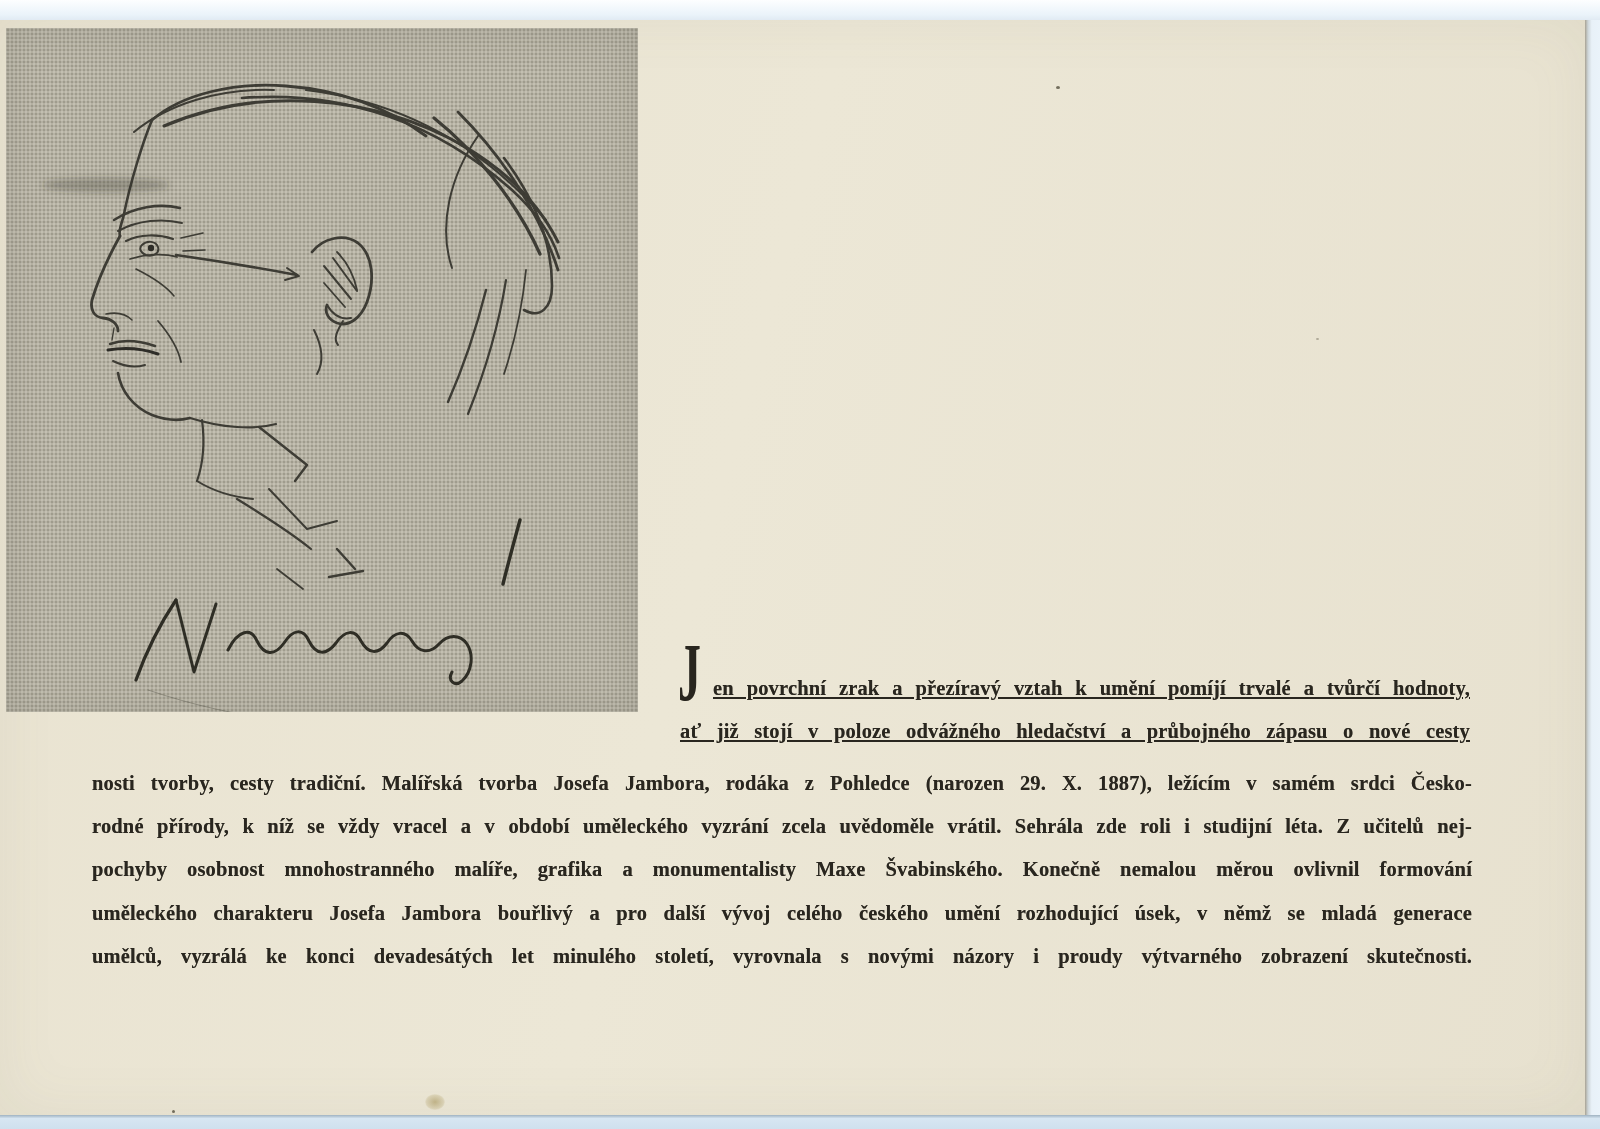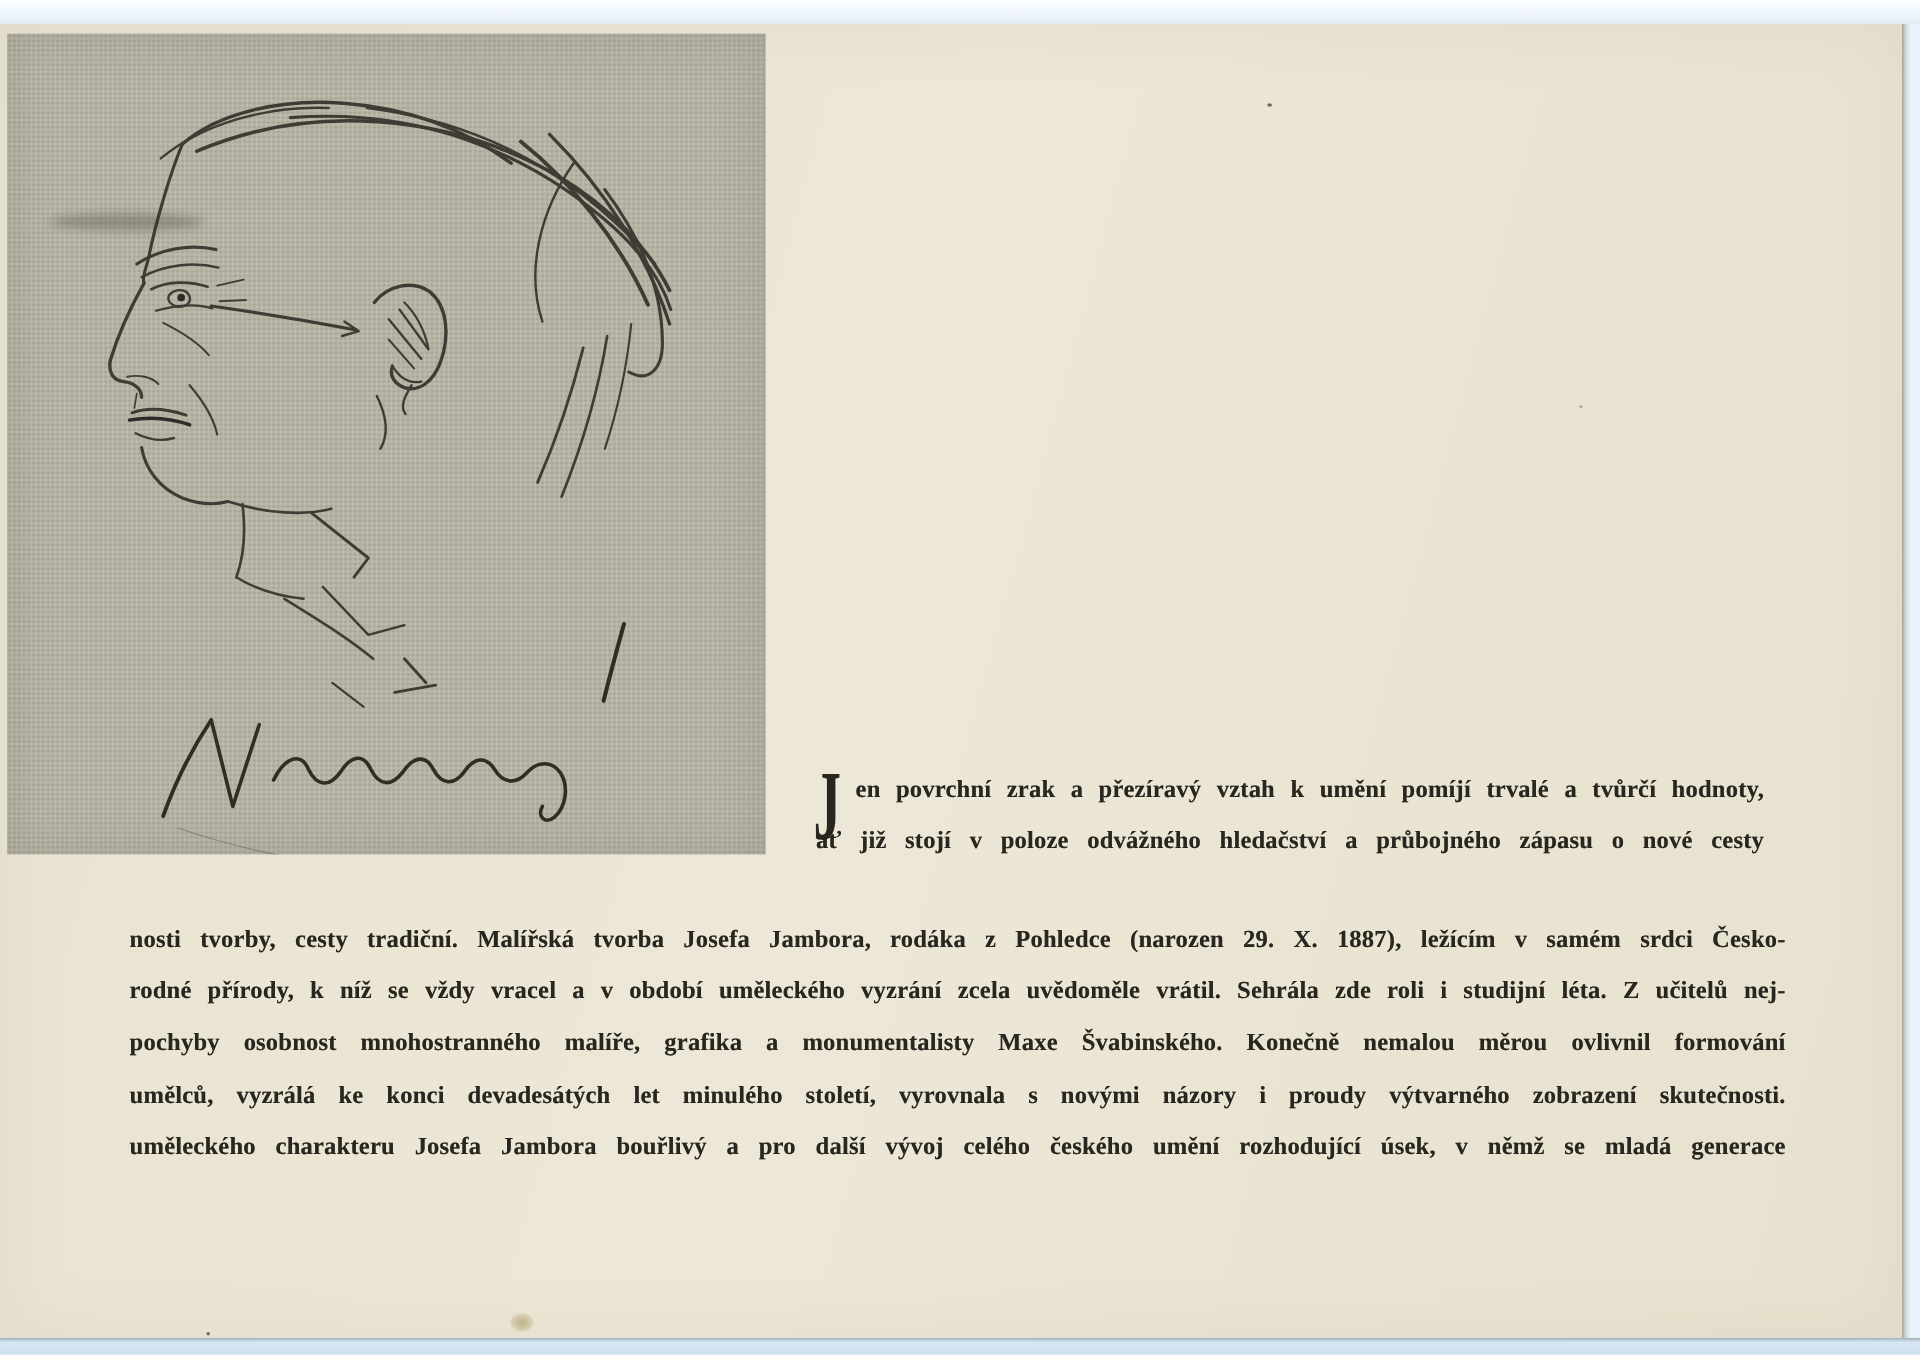--- a/index.html
+++ b/index.html
@@ -42,23 +42,23 @@
     transform:scale(0.52,0.94);transform-origin:left top;
   }
   .bodytext{position:absolute;color:#29261f;font-weight:700;}
   .bodytext .line{
     text-align:justify;text-align-last:justify;
     height:43.2px;line-height:43.2px;
     letter-spacing:0.15px;
     text-shadow:0 0 0.5px rgba(40,36,28,0.55);
     white-space:normal;overflow:visible;
   }
-  .col-block{left:680px;top:637px;width:790px;font-size:20.5px;}
+  .col-block{left:680px;top:667px;width:790px;font-size:20.5px;text-decoration:underline;}
   .col-block .line:first-child{text-indent:33px;}
-  .full-block{left:108px;top:762px;width:1380px;font-size:20.5px;}
+  .full-block{left:92px;top:762px;width:1380px;font-size:20.5px;}
   .stain{
     position:absolute;border-radius:50%;pointer-events:none;
   }
   .stain.brown{left:431px;top:1094px;width:20px;height:16px;
     background:radial-gradient(ellipse,rgba(158,138,74,0.55) 0%,rgba(170,152,92,0.25) 60%,transparent 75%);}
   .speck{position:absolute;background:#55503f;border-radius:50%;opacity:0.8;}
 </style>
 </head>
 <body>
 
@@ -156,18 +156,18 @@
 
 <div class="bodytext col-block">
   <div class="line">en povrchní zrak a přezíravý vztah k umění pomíjí trvalé a tvůrčí hodnoty,</div>
   <div class="line">ať již stojí v poloze odvážného hledačství a průbojného zápasu o nové cesty</div>
 </div>
 
 <div class="bodytext full-block">
   <div class="line">nosti tvorby, cesty tradiční. Malířská tvorba Josefa Jambora, rodáka z Pohledce (narozen 29. X. 1887), ležícím v samém srdci Česko-</div>
   <div class="line">rodné přírody, k níž se vždy vracel a v období uměleckého vyzrání zcela uvědoměle vrátil. Sehrála zde roli i studijní léta. Z učitelů nej-</div>
   <div class="line">pochyby osobnost mnohostranného malíře, grafika a monumentalisty Maxe Švabinského. Konečně nemalou měrou ovlivnil formování</div>
+  <div class="line">uměleckého charakteru Josefa Jambora bouřlivý a pro další vývoj celého českého umění rozhodující úsek, v němž se mladá generace</div>
   <div class="line">umělců, vyzrálá ke konci devadesátých let minulého století, vyrovnala s novými názory i proudy výtvarného zobrazení skutečnosti.</div>
-  <div class="line">uměleckého charakteru Josefa Jambora bouřlivý a pro další vývoj celého českého umění rozhodující úsek, v němž se mladá generace</div>
 </div>
 
 <div class="page-right-edge"></div>
 <div class="scan-edge-bottom"></div>
 
 </body></html>

